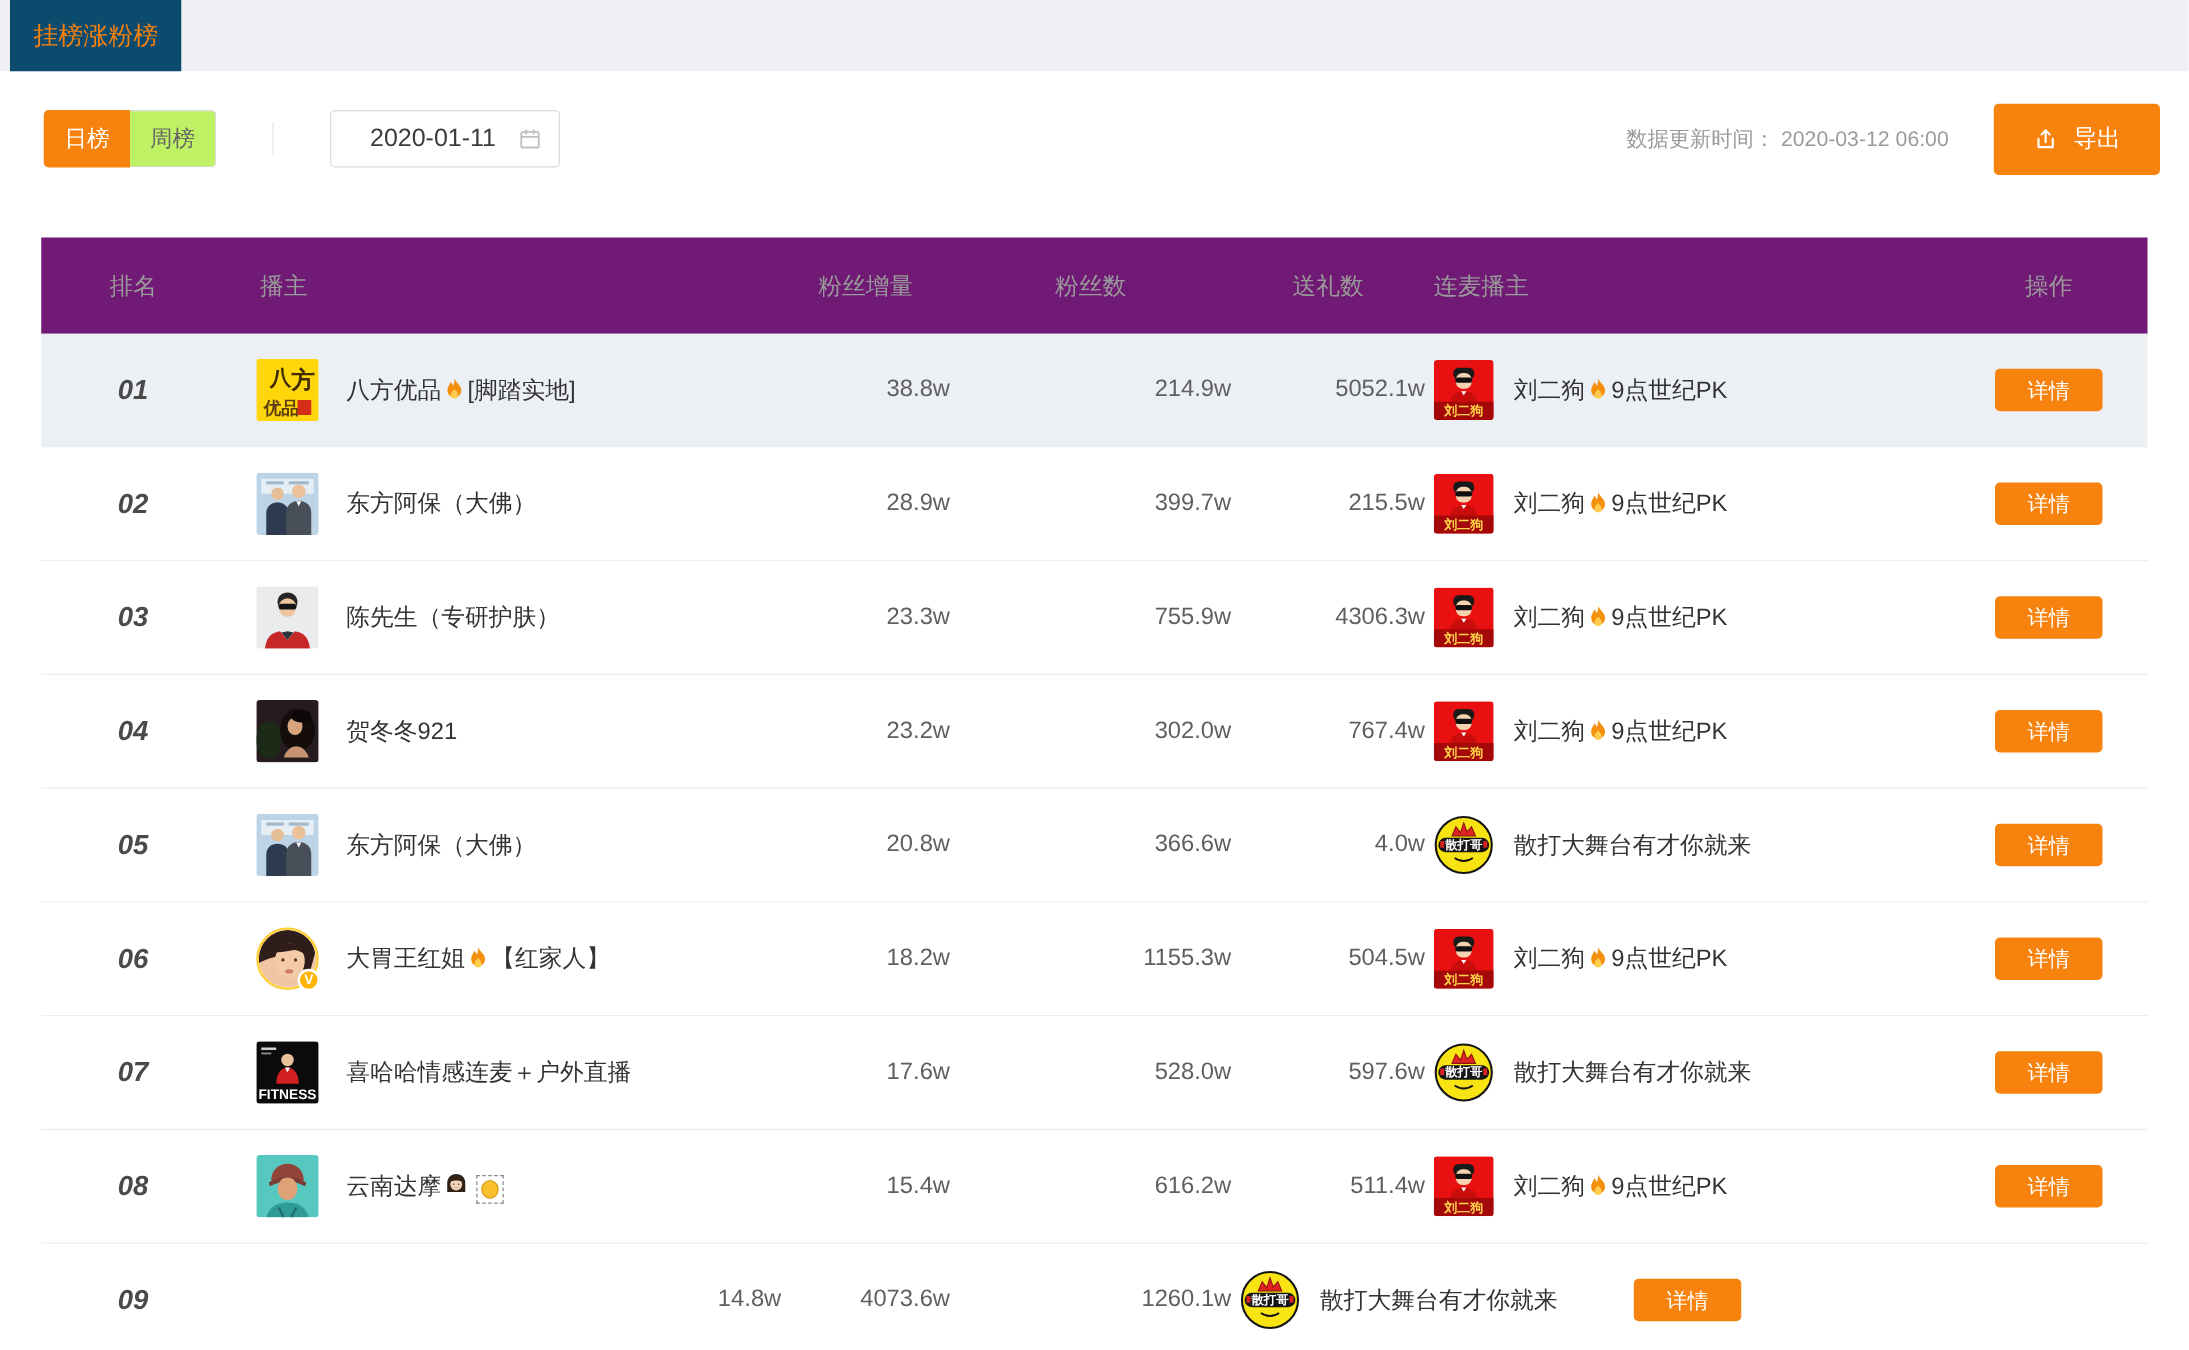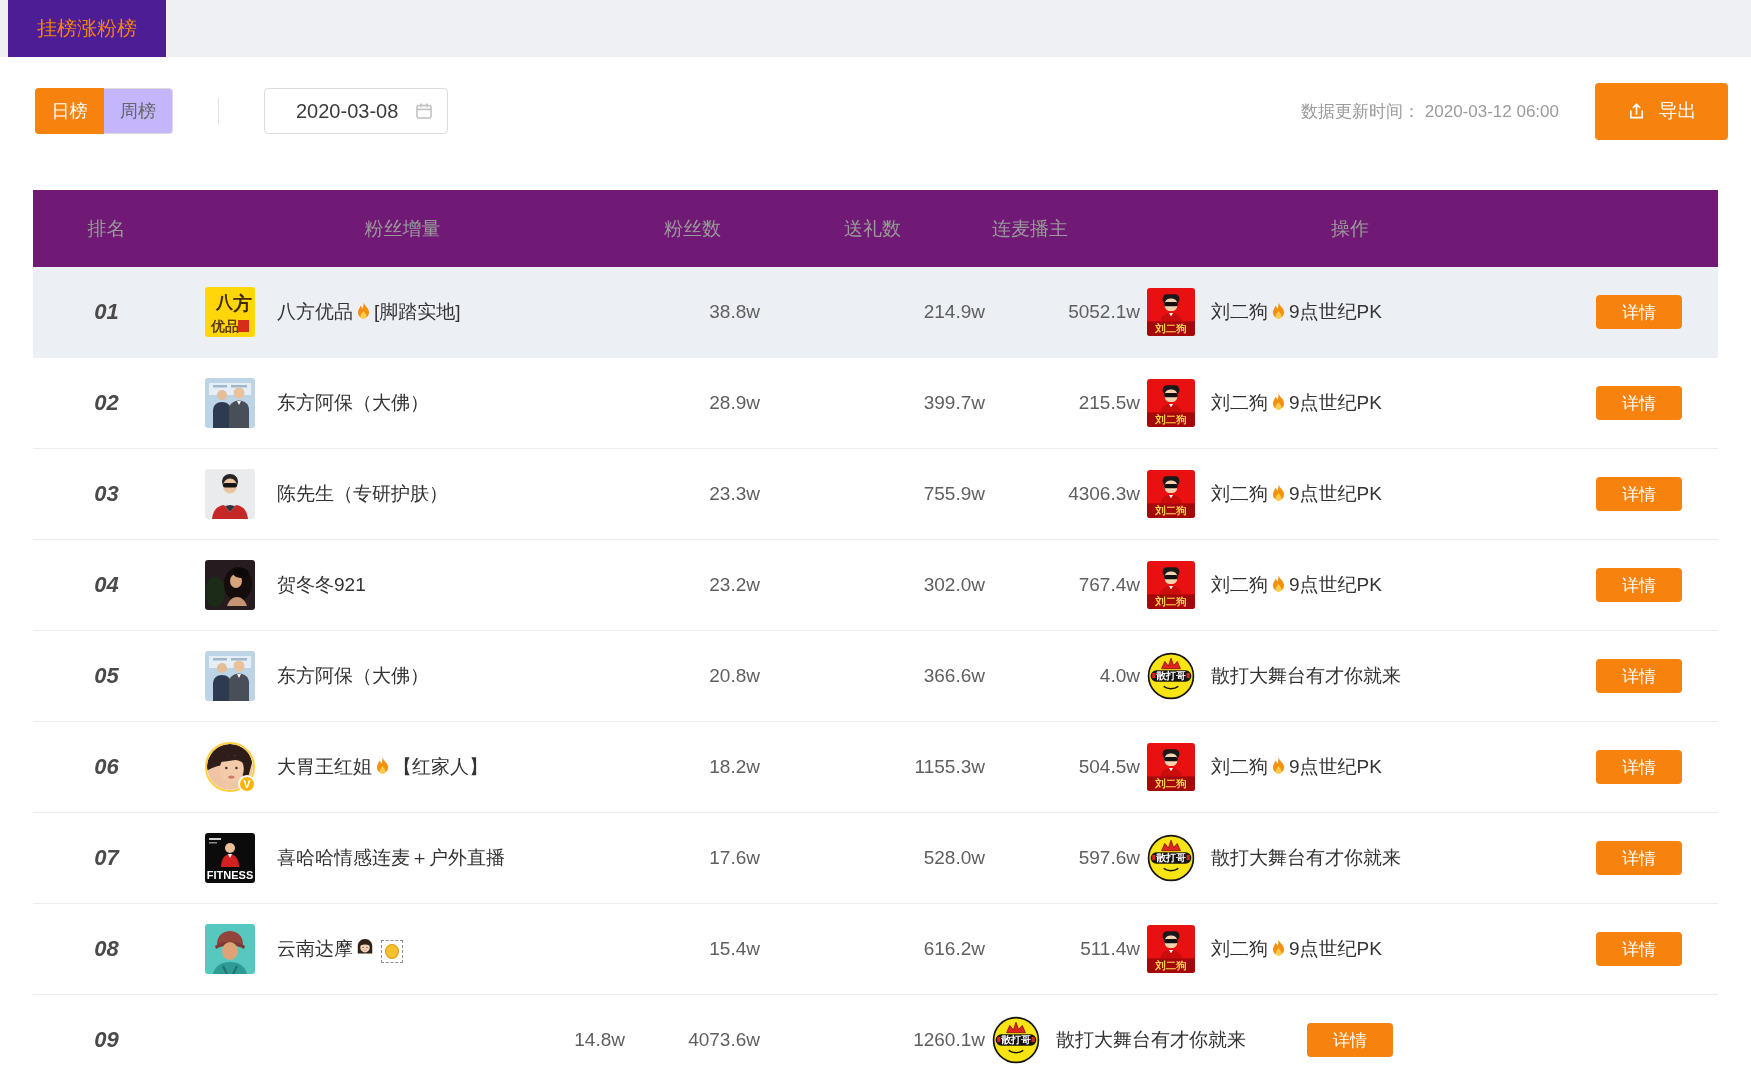--- a/index.html
+++ b/index.html
@@ -4,33 +4,33 @@
 <style>
   * { box-sizing: border-box; margin: 0; padding: 0; }
   html, body {
     width: 1751px; height: 1080px; overflow: hidden;
     background: #fff;
     font-family: "Liberation Sans", "DejaVu Sans", sans-serif;
   }
   
   .topbar { height: 57px; background: var(--topbar-bg, #eef0f3); display: flex; }
   .tab {
-    margin-left: 8px; width: 158px; background: #4c1d95;
+    margin-left: 8px; width: 137px; background: #0c4a6e;
     display: flex; align-items: center; justify-content: center;
     font-size: 20px; color: var(--accent, #f7820d); cursor: pointer;
   }
   
   .toolbar { display: flex; align-items: center; height: 46px; margin: 31px 23px 0 35px; }
   .seg { display: flex; height: 46px; }
   .seg-btn {
     width: 69px; font-size: 18px; display: flex; align-items: center; justify-content: center;
     cursor: pointer; user-select: none;
   }
   .seg-daily { background: var(--accent, #f7820d); color: #fff; border-radius: 4px 0 0 4px; }
-  .seg-weekly { background: #c4b5fd; color: #666; border: 1px solid #dcdcdc; border-left: none; border-radius: 0 4px 4px 0; }
+  .seg-weekly { background: #bef264; color: #666; border: 1px solid #dcdcdc; border-left: none; border-radius: 0 4px 4px 0; }
   .vsep { width: 1px; height: 26px; background: #e3e3e3; margin: 0 45px; }
   .date-input {
     width: 184px; height: 46px; border: 1px solid #dcdcdc; border-radius: 4px;
     display: flex; align-items: center; padding: 0 13px 0 31px;
     font-size: 20px; color: #3c3c3c; cursor: pointer; background: #fff;
   }
   .date-input .cal { margin-left: auto; display: flex; }
   .spacer { flex: 1; }
   .update-time { font-size: 17px; color: #9b9b9b; margin-right: 36px; white-space: nowrap; }
   .export-btn {
@@ -97,21 +97,21 @@
 
 <div class="panel">
 
   <div class="toolbar">
     <div class="seg">
       <div class="seg-btn seg-daily">日榜</div>
       <div class="seg-btn seg-weekly">周榜</div>
     </div>
     <div class="vsep"></div>
     <div class="date-input">
-      <span>2020-03-08</span>
+      <span>2020-01-11</span>
       <span class="cal">
         <svg width="20" height="20" viewBox="0 0 20 20" fill="none" stroke="#bfbfbf" stroke-width="1.5">
           <rect x="3" y="4.5" width="14" height="12.5" rx="1.5"></rect>
           <path d="M3 8.5h14M7 2.5v4M13 2.5v4"></path>
         </svg>
       </span>
     </div>
     <div class="spacer"></div>
     <div class="update-time">
       <span>数据更新时间：</span>
@@ -124,20 +124,21 @@
           <path d="M10 12.5V2.8M6.6 5.8L10 2.4l3.4 3.4"></path>
         </svg>
       </span>
       <span>导出</span>
     </button>
   </div>
 
   <div class="table">
     <div class="thead">
       <span class="h-rank">排名</span>
+      <span class="h-host">播主</span>
       <span class="h-num">粉丝增量</span>
       <span class="h-num">粉丝数</span>
       <span class="h-num">送礼数</span>
       <span class="h-link">连麦播主</span>
       <span class="h-action">操作</span>
     </div>
     <div class="tbody">
         <div class="trow hl">
     <div class="cell c-rank">01</div>
     <div class="cell c-host">

